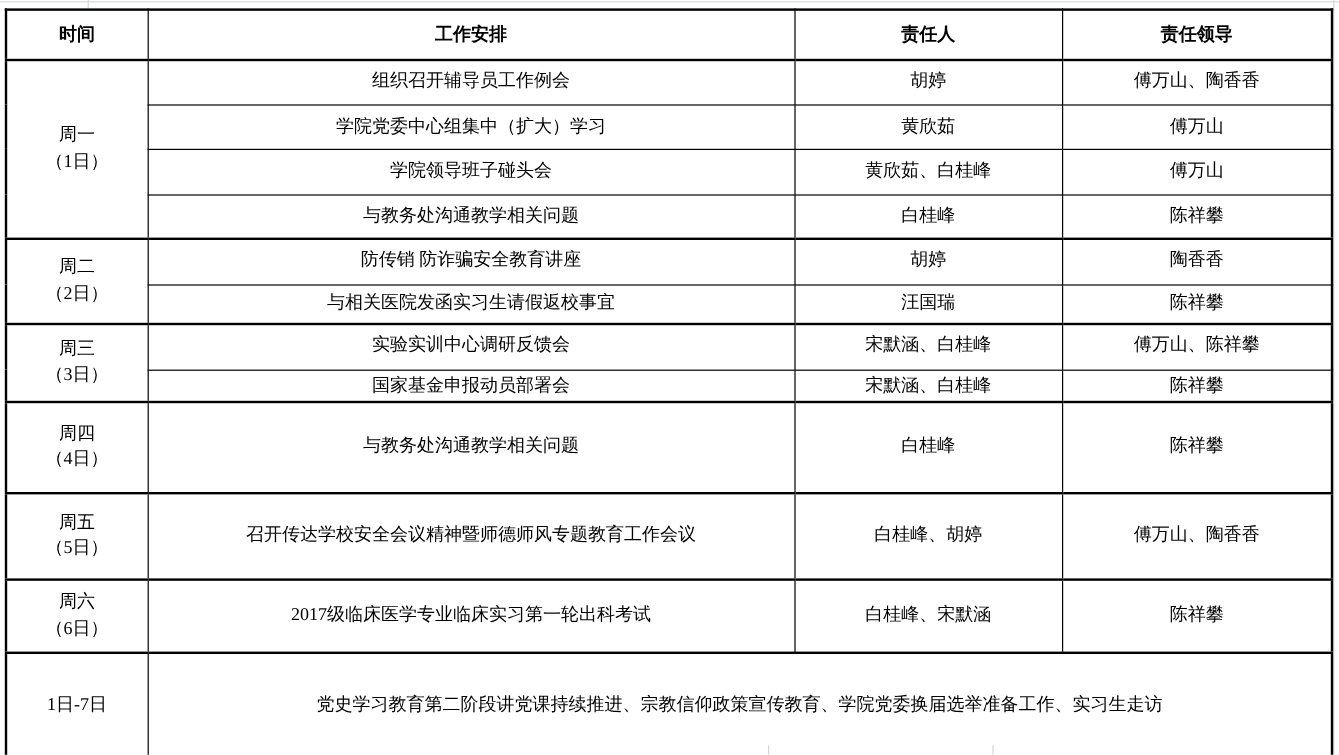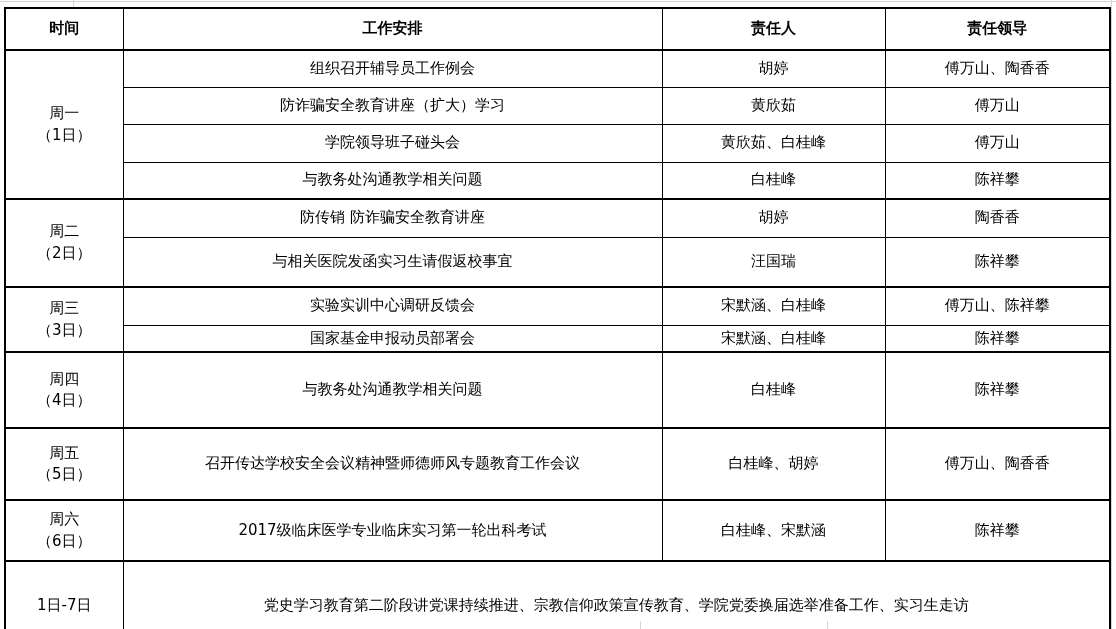--- a/index.html
+++ b/index.html
@@ -40,21 +40,21 @@
     font-size: 15px;
     line-height: 1.45;
     padding: 2px 4px;
     overflow: hidden;
   }
   .schedule th {
     font-weight: bold;
     font-size: 15px;
   }
   .schedule thead th { border-bottom: 2px solid #000000; }
-  .schedule tr.group-start td { border-top: 2px solid #000000; }
+  .schedule tr.group-start td { border-top: 2px solid #000000; font-family: Liberation Serif, serif; }
   .time-cell { white-space: pre-line; }
   .merged-task {
     text-align: left;
     padding-left: 6px;
   }
   col.c-time   { width: 118px; }
   col.c-task   { width: 539px; }
   col.c-person { width: 223px; }
   col.c-leader { width: 225px; }
 </style>
@@ -87,21 +87,21 @@
     <tbody>
 
       <tr class="group-start" style="height:37px">
         <td class="time-cell" rowspan="4">周一
 （1日）</td>
         <td>组织召开辅导员工作例会</td>
         <td>胡婷</td>
         <td>傅万山、陶香香</td>
       </tr>
       <tr style="height:37px">
-        <td>防诈骗安全教育讲座（扩大）学习</td>
+        <td>学院党委中心组集中（扩大）学习</td>
         <td>黄欣茹</td>
         <td>傅万山</td>
       </tr>
       <tr style="height:38px">
         <td>学院领导班子碰头会</td>
         <td>黄欣茹、白桂峰</td>
         <td>傅万山</td>
       </tr>
       <tr style="height:37px">
         <td>与教务处沟通教学相关问题</td>
@@ -109,21 +109,21 @@
         <td>陈祥攀</td>
       </tr>
 
       <tr class="group-start" style="height:38px">
         <td class="time-cell" rowspan="2">周二
 （2日）</td>
         <td>防传销 防诈骗安全教育讲座</td>
         <td>胡婷</td>
         <td>陶香香</td>
       </tr>
-      <tr style="height:50px">
+      <tr style="height:33px">
         <td>与相关医院发函实习生请假返校事宜</td>
         <td>汪国瑞</td>
         <td>陈祥攀</td>
       </tr>
 
       <tr class="group-start" style="height:38px">
         <td class="time-cell" rowspan="2">周三
 （3日）</td>
         <td>实验实训中心调研反馈会</td>
         <td>宋默涵、白桂峰</td>

